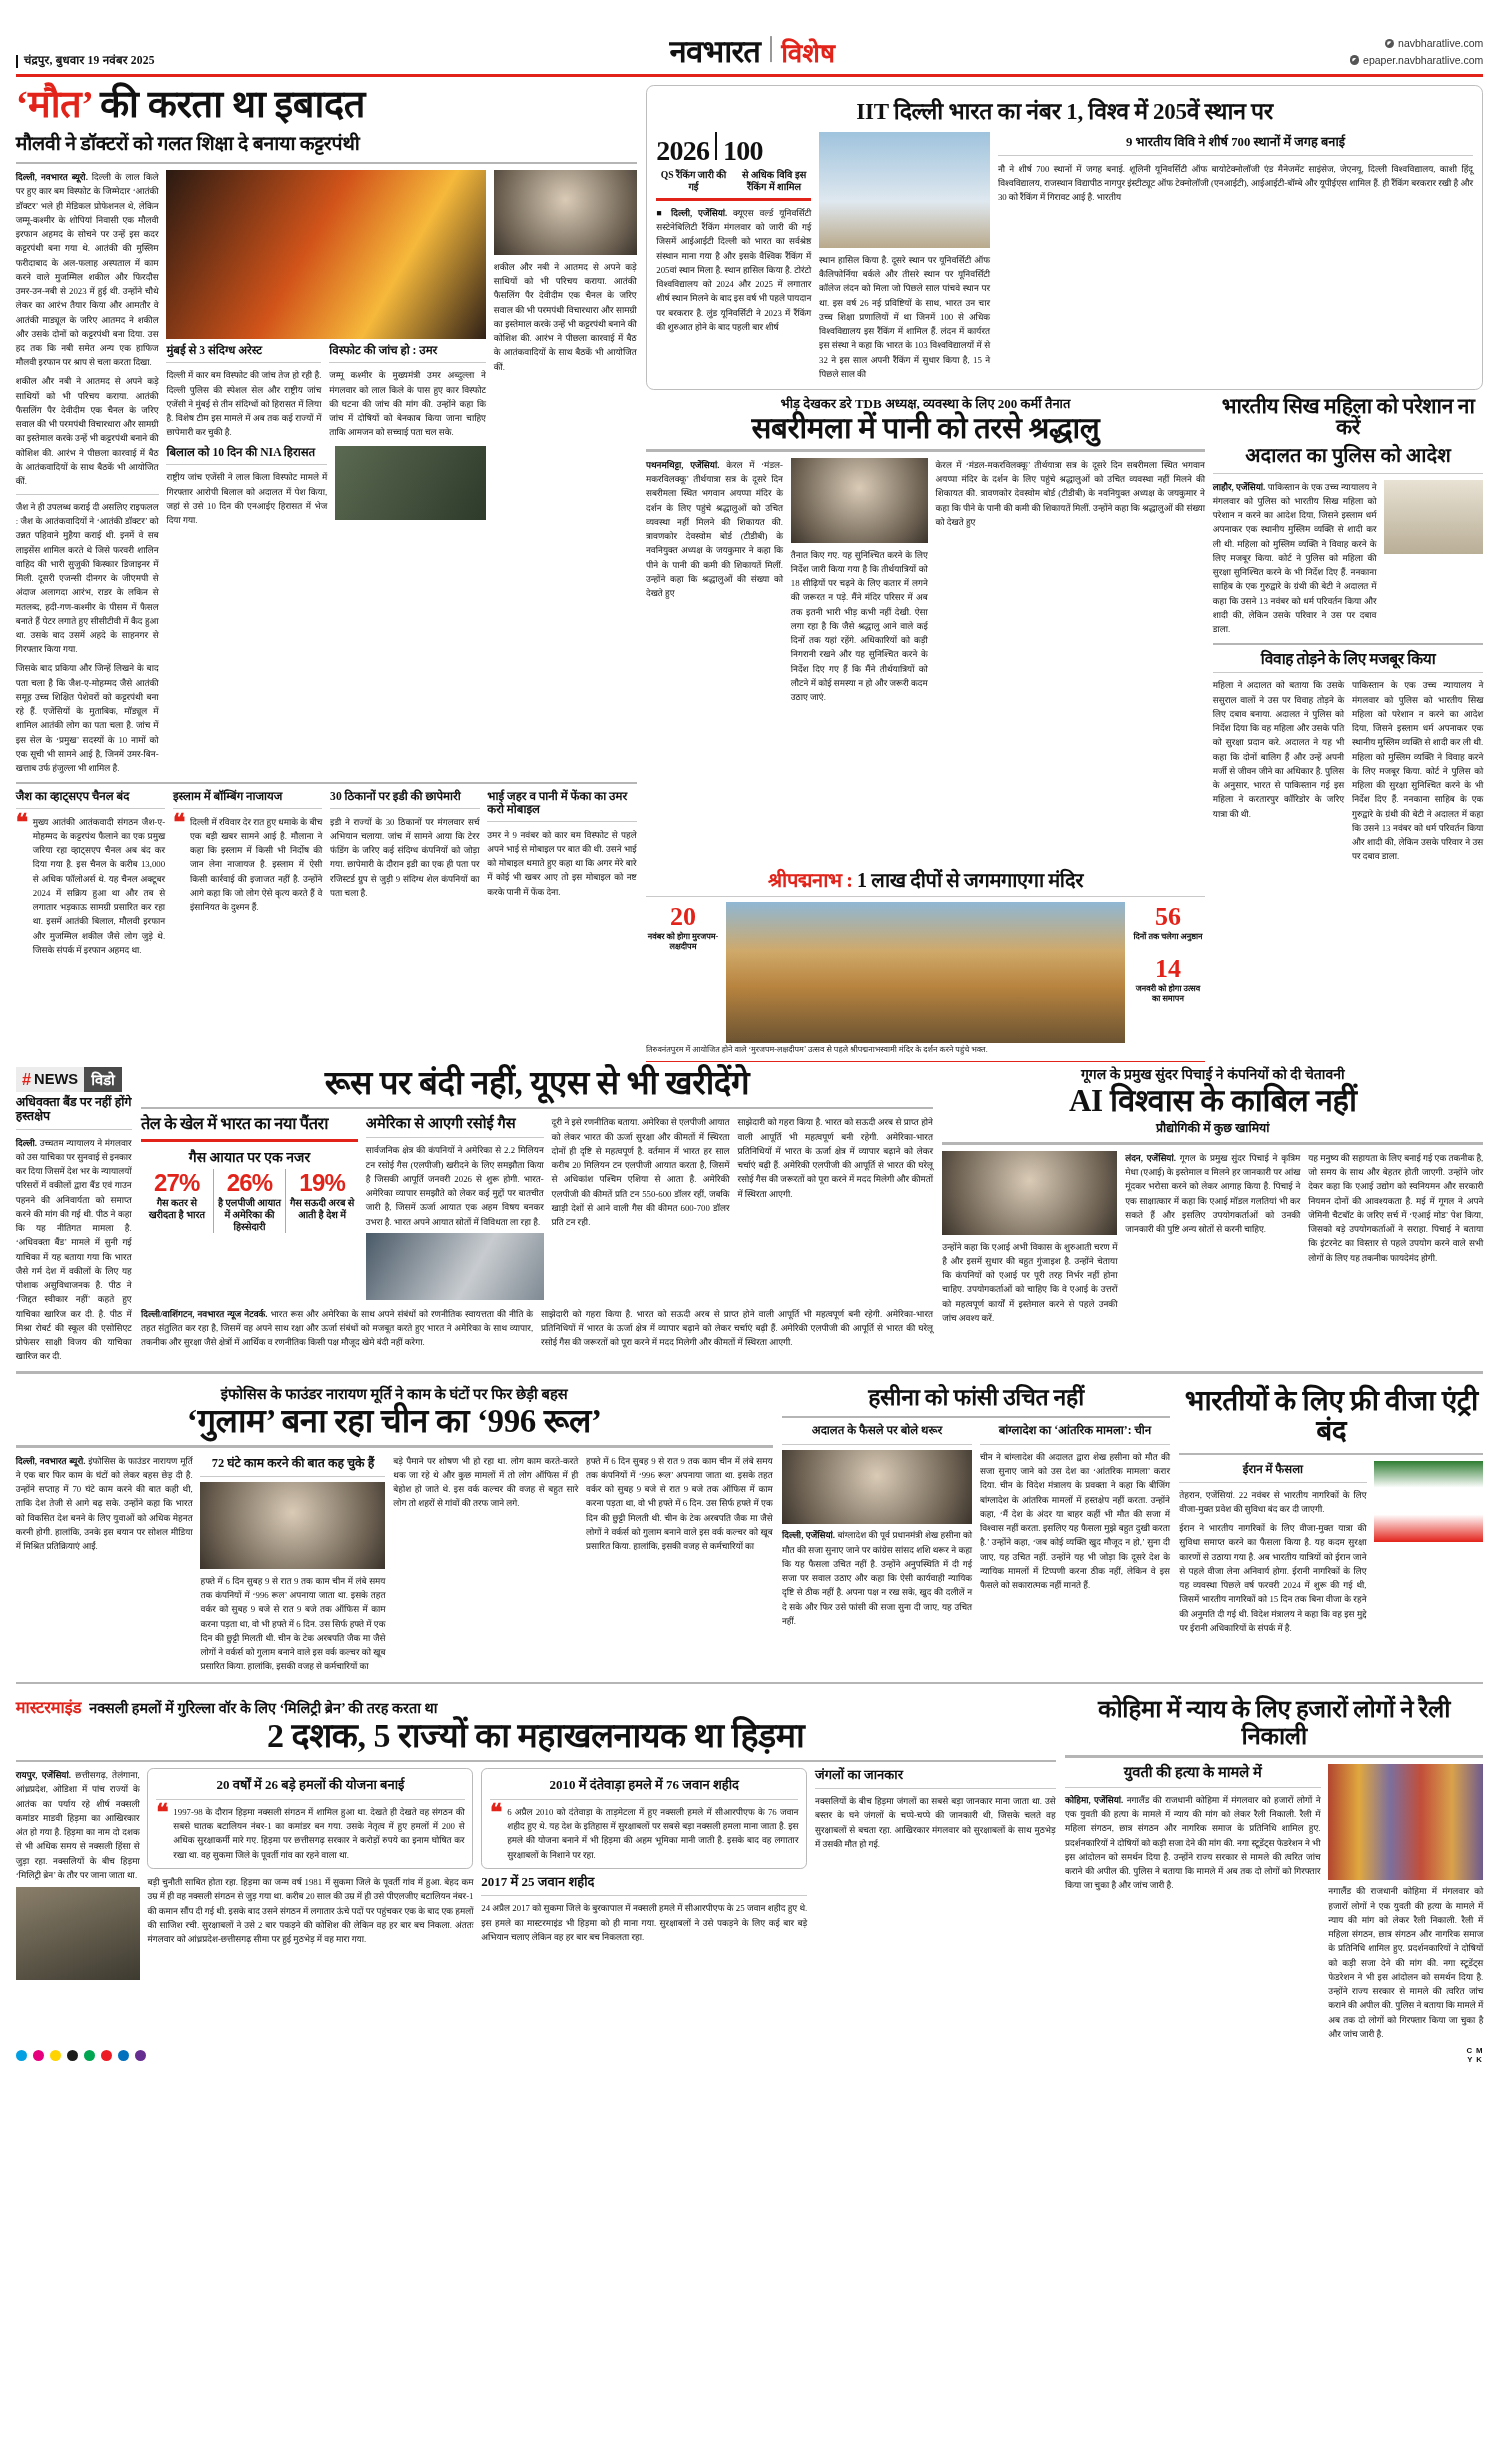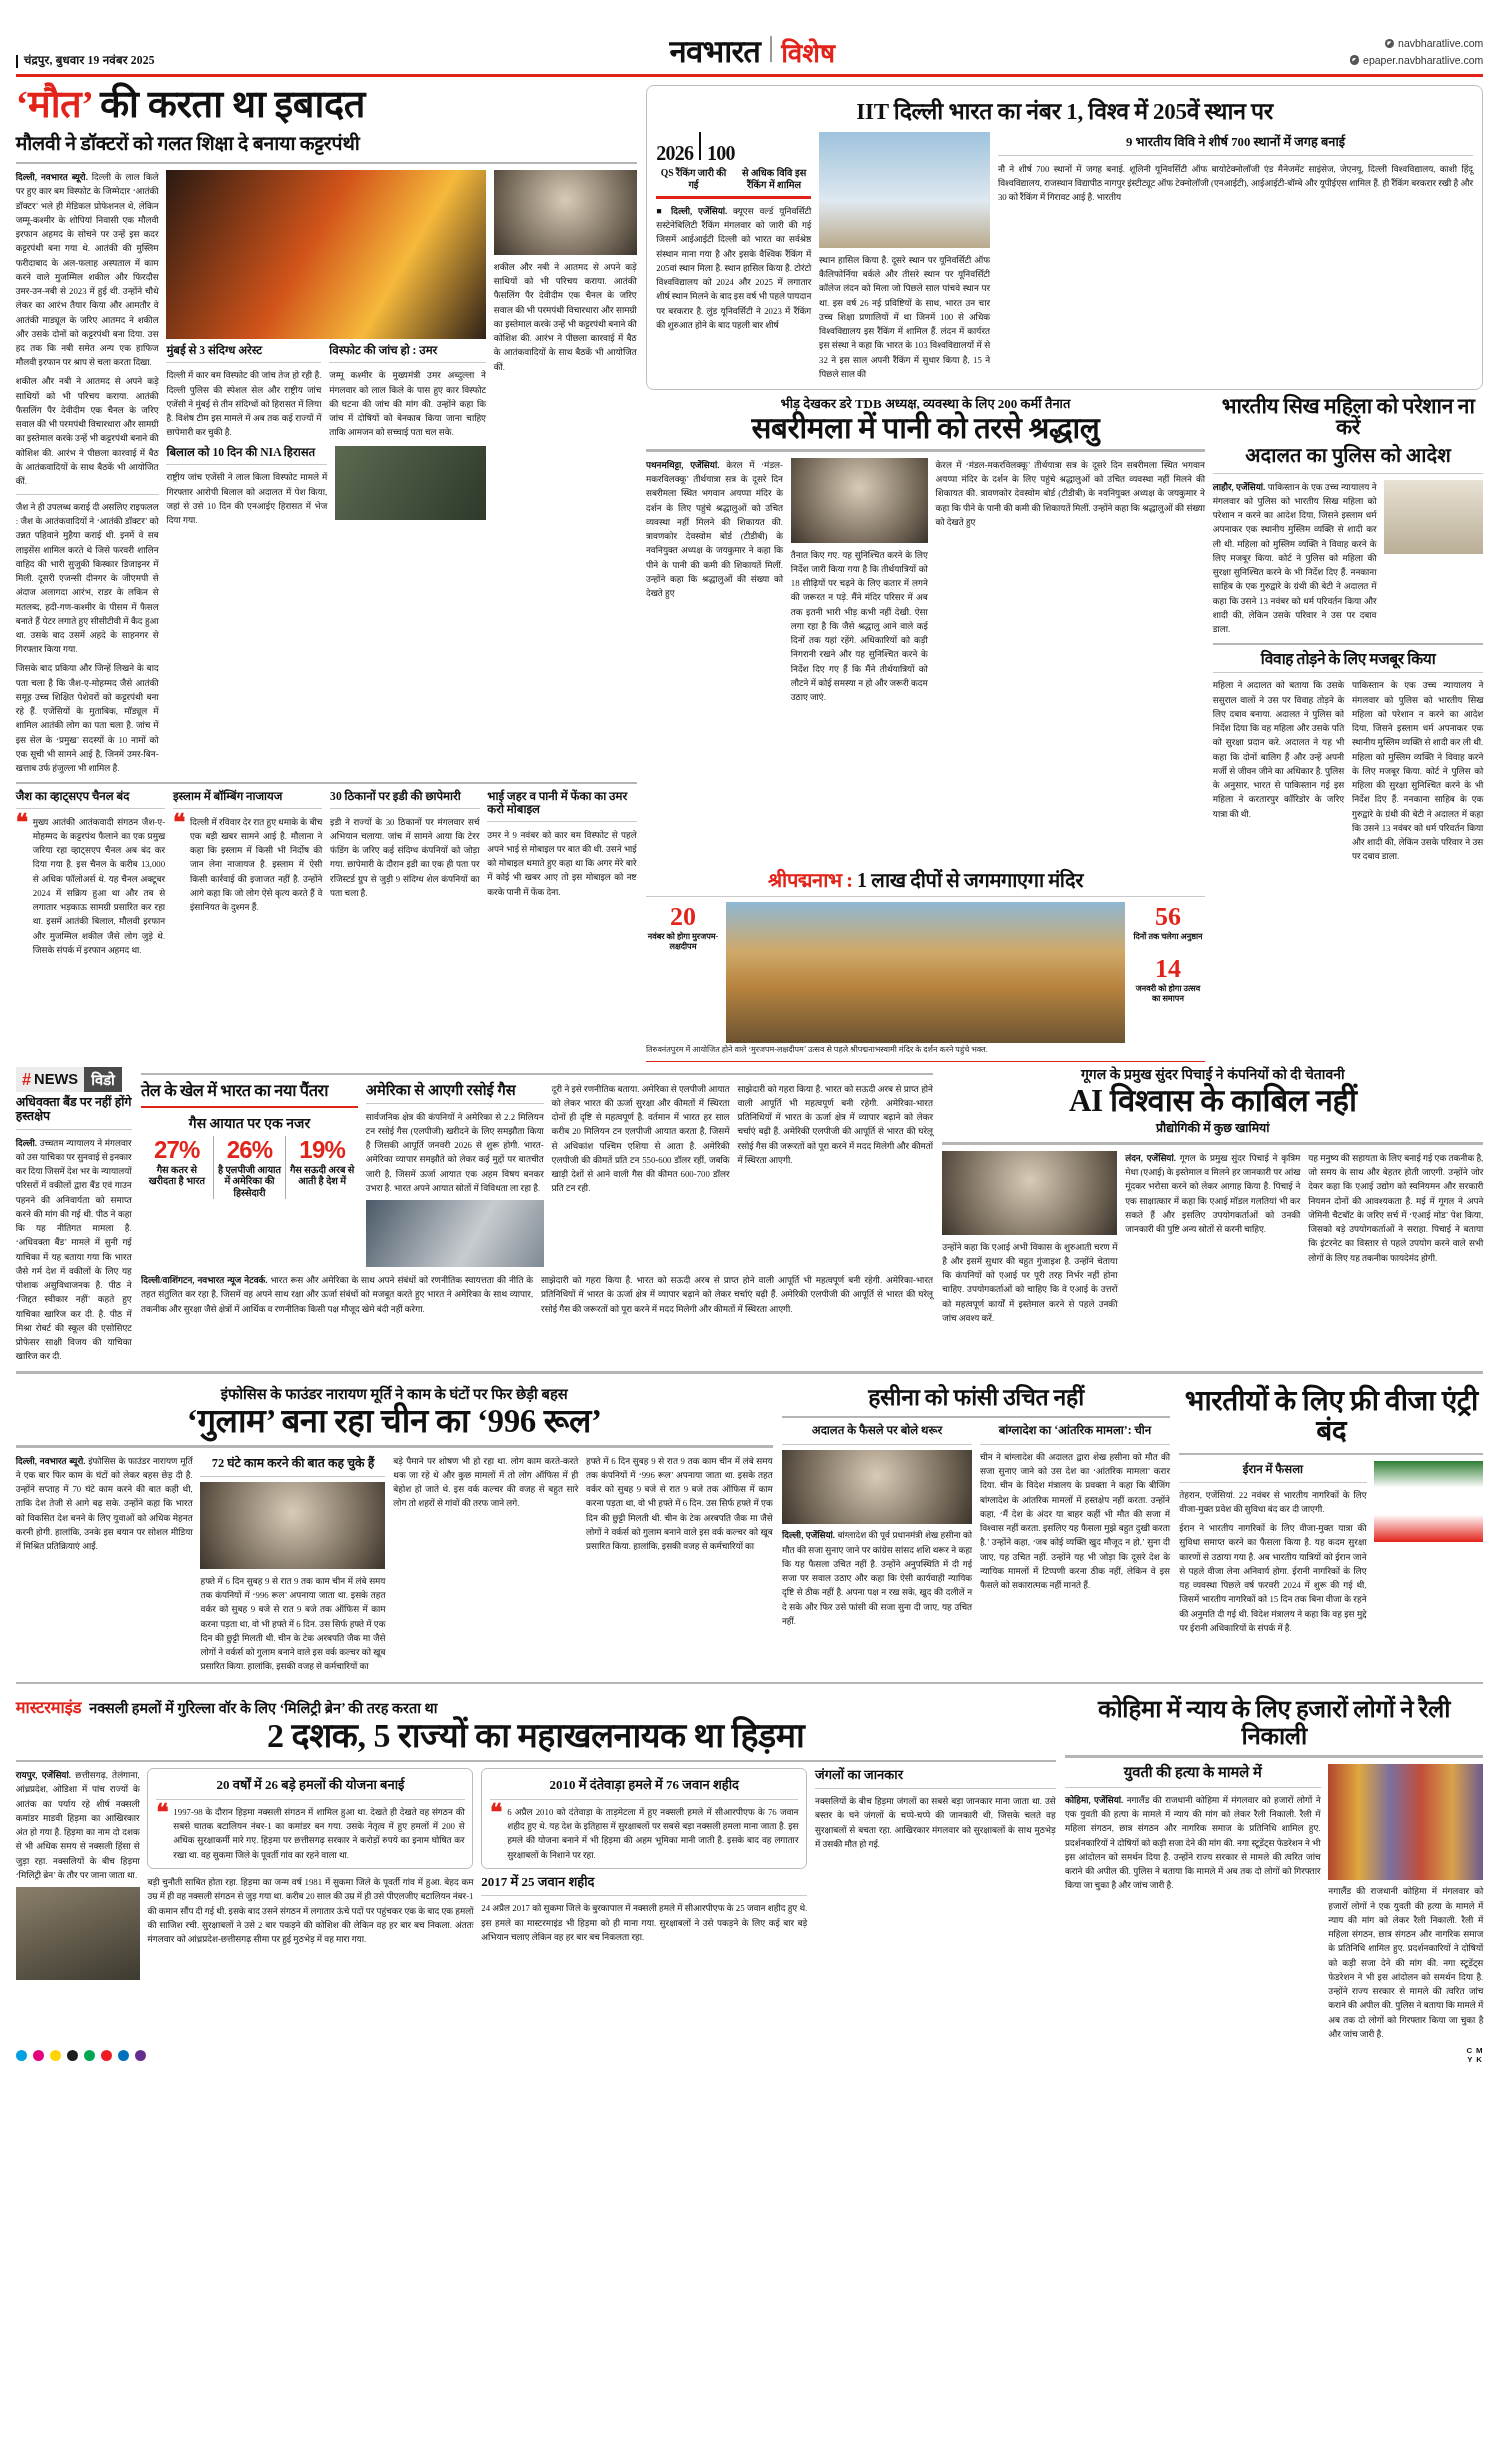--- a/index.html
+++ b/index.html
@@ -60,21 +60,21 @@
 
   .quotebox { display: flex; gap: 4.7px; }
   .qmark { font-size: 23px; font-weight: 900; color: #e2231a; line-height: .7; font-family: "Liberation Serif", serif; }
 
   
   .iit-card { border: 0.8px solid #bdbdbd; border-radius: 7.8px; padding: 7.8px 9.3px 7.8px 9.3px; }
   .iit-hl { font-size: 23px; font-weight: 900; text-align: center; letter-spacing: -0.3px; }
   .iit-body { display: flex; gap: 7.8px; margin-top: 6.2px; }
   .iit-stats { width: 155px; }
   .big-nums { display: flex; align-items: baseline; gap: 6.2px; font-weight: 900; }
-  .big-nums .n { font-size: 20px; letter-spacing: -0.8px; }
+  .big-nums .n { font-size: 28px; letter-spacing: -0.8px; }
   .big-nums .bar { width: 1.6px; height: 28px; background: #111; }
   .stat-lbl { display: flex; gap: 6.2px; font-size: 9.7px; line-height: 1.25; font-weight: 700; text-align: center; margin-top: 1.6px; }
   .stat-lbl div { flex: 1; }
   .iit-photo { width: 171px; }
   .iit-right { flex: 1; }
   .iit-sub { font-size: 12.8px; font-weight: 900; text-align: center; }
 
   
   .cols3 { display: flex; gap: 7.8px; }
   .cols2 { display: flex; gap: 7.8px; }
@@ -323,20 +323,21 @@
       <div class="newsvid">
         <span class="a"><span class="hash">#</span>NEWS</span>
         <span class="b">विडो</span>
       </div>
       <div class="minihead mt6" style="font-size:12.4px">अधिवक्ता बैंड पर नहीं होंगे हस्तक्षेप</div>
       <div class="sep-thin"></div>
       <div class="body-txt"><b>दिल्ली.</b> <span>उच्चतम न्यायालय ने मंगलवार को उस याचिका पर सुनवाई से इनकार कर दिया जिसमें देश भर के न्यायालयों परिसरों में वकीलों द्वारा बैंड एवं गाउन पहनने की अनिवार्यता को समाप्त करने की मांग की गई थी. पीठ ने कहा कि यह नीतिगत मामला है. ‘अधिवक्ता बैंड’ मामले में सुनी गई याचिका में यह बताया गया कि भारत जैसे गर्म देश में वकीलों के लिए यह पोशाक असुविधाजनक है. पीठ ने ‘जिद्दत स्वीकार नहीं’ कहते हुए याचिका खारिज कर दी. है. पीठ में मिश्रा रोबर्ट की स्कूल की एसोसिएट प्रोफेसर साक्षी विजय की याचिका खारिज कर दी.</span></div>
     </div>
 
     <div style="width:792px">
+      <div class="hl-xxl center" style="font-size:33px">रूस पर बंदी नहीं, यूएस से भी खरीदेंगे</div>
       <div class="sep-grey"></div>
       <div class="cols4">
         <div style="width:217px">
           <div class="box-card" style="border:none;padding:0">
             <div class="hl-xxl" style="font-size:16.3px;line-height:1.15">तेल के खेल में भारत का नया पैंतरा</div>
             <div class="sep-red"></div>
             <div class="center" style="font-size:14px;font-weight:900">गैस आयात पर एक नजर</div>
             <div class="trio">
               <div class="t">
                 <div class="pct">27%</div>

